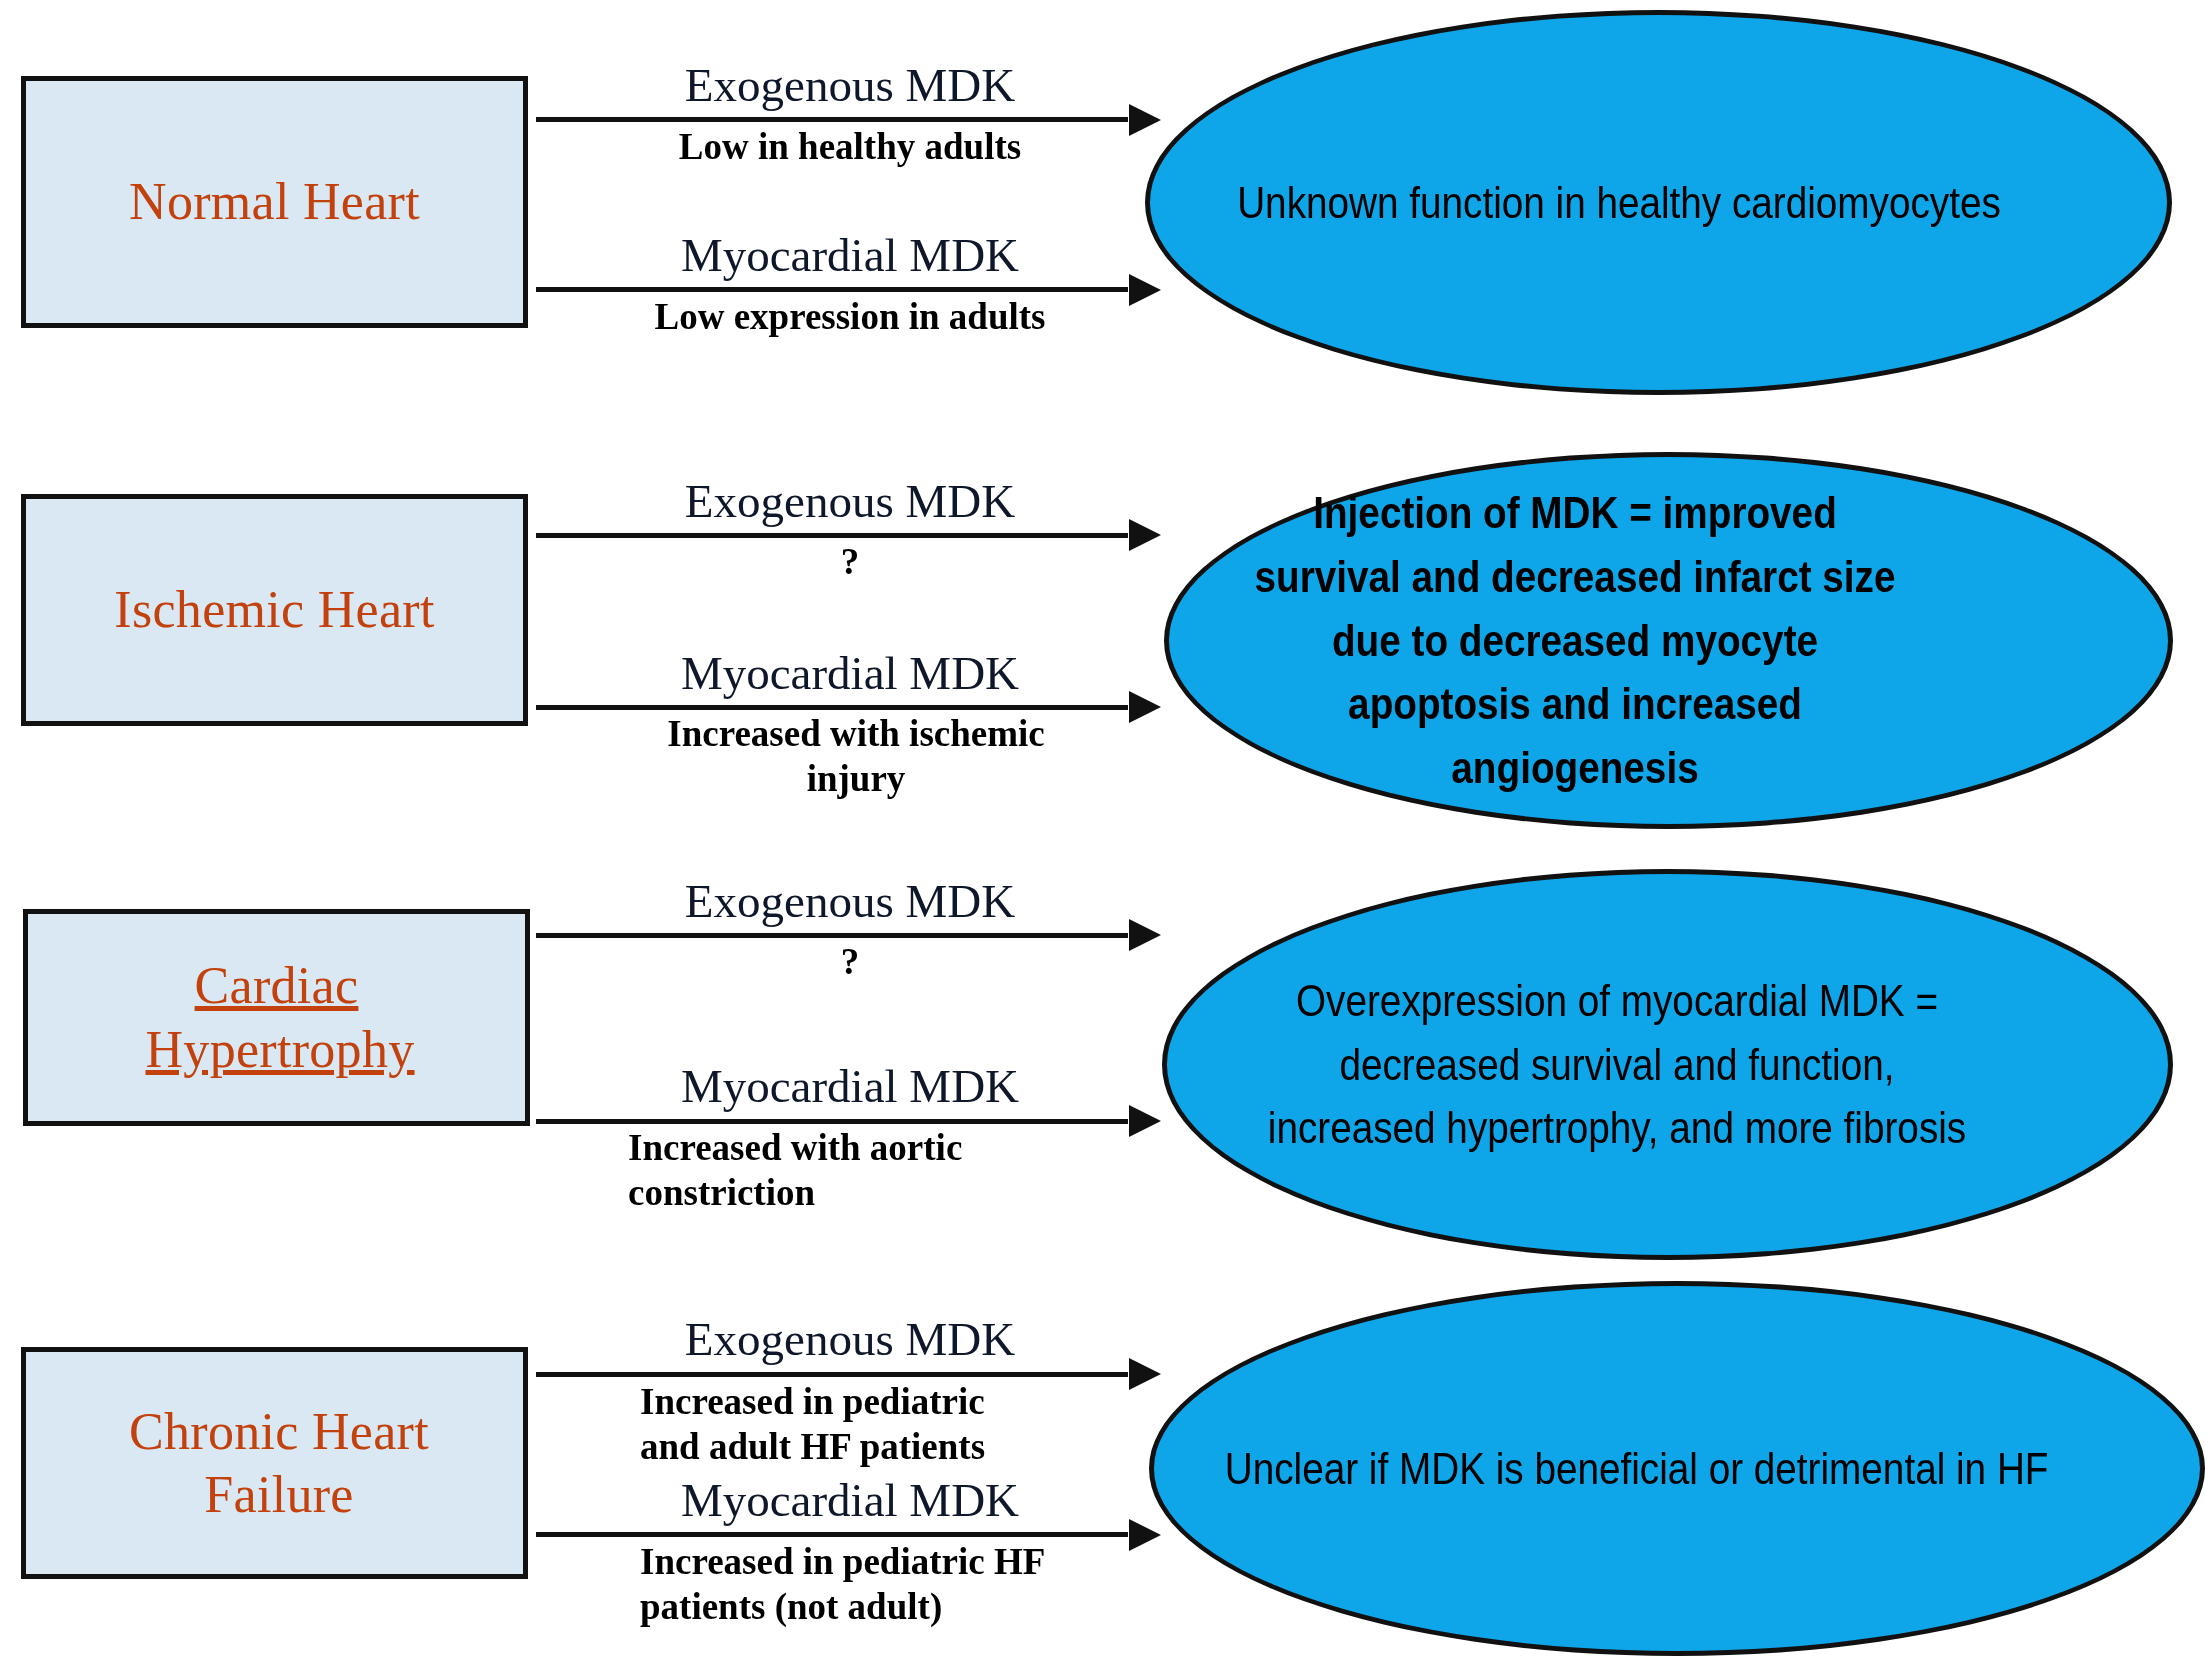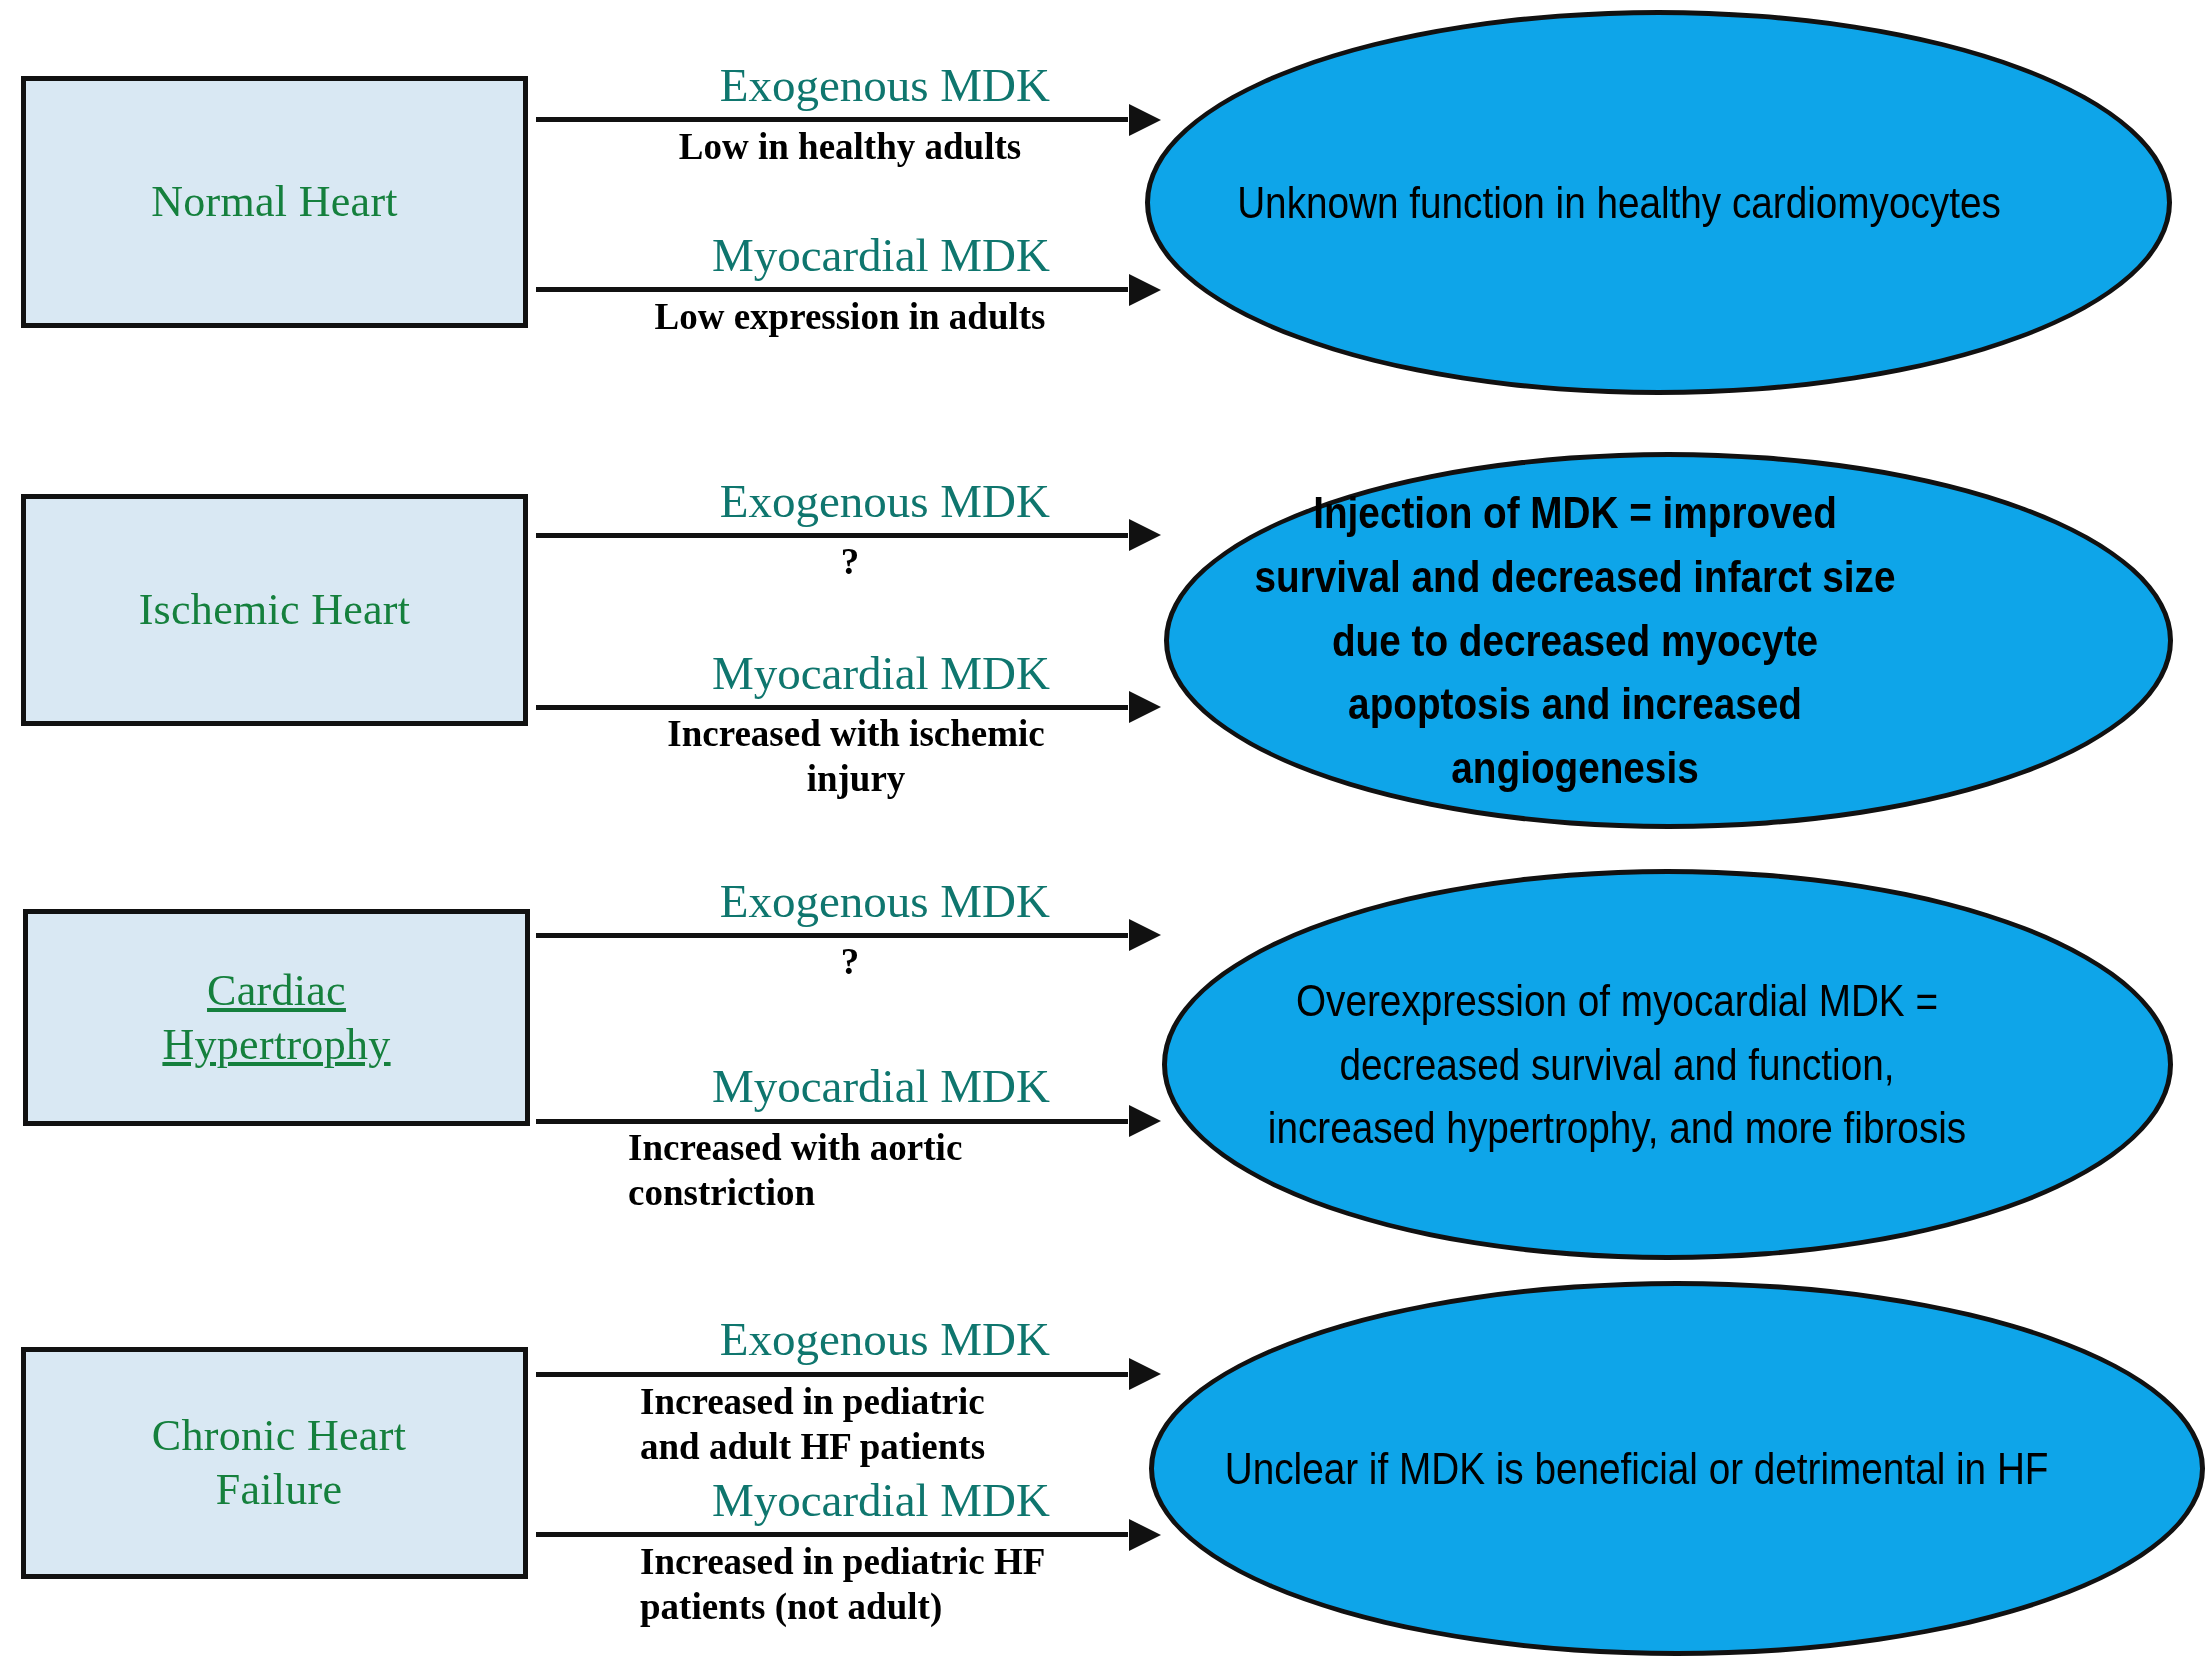--- a/index.html
+++ b/index.html
@@ -21,23 +21,23 @@
   
   .state-box {
     position: absolute;
     box-sizing: border-box;
     background: #d9e8f3;
     border: 5.6px solid #111111;
     display: flex;
     align-items: center;
     justify-content: center;
     text-align: center;
-    color: #15803d;
+    color: #c2410c;
     font-family: "Liberation Serif", "DejaVu Serif", serif;
-    font-size: 44px;
+    font-size: 52px;
     line-height: 1.22;
     letter-spacing: 0.3px;
     padding: 0 15px;
   }
   
   .arrow-line {
     position: absolute;
     height: 0;
     border-top: 5.6px solid #111111;
   }
@@ -46,23 +46,23 @@
     width: 0;
     height: 0;
     border-top: 16.2px solid transparent;
     border-bottom: 16.2px solid transparent;
     border-left: 32.5px solid #111111;
   }
   .arrow-title {
     position: absolute;
     font-family: "Liberation Serif", "DejaVu Serif", serif;
     font-size: 47px;
-    color: #0f766e;
+    color: #0f172a;
     white-space: nowrap;
-    text-align: right;
+    text-align: center;
     line-height: 1.05;
   }
   .arrow-sub {
     position: absolute;
     font-family: "Liberation Serif", "DejaVu Serif", serif;
     font-size: 37px;
     color: #000000;
     line-height: 1.22;
     text-align: left;
     font-weight: bold;

